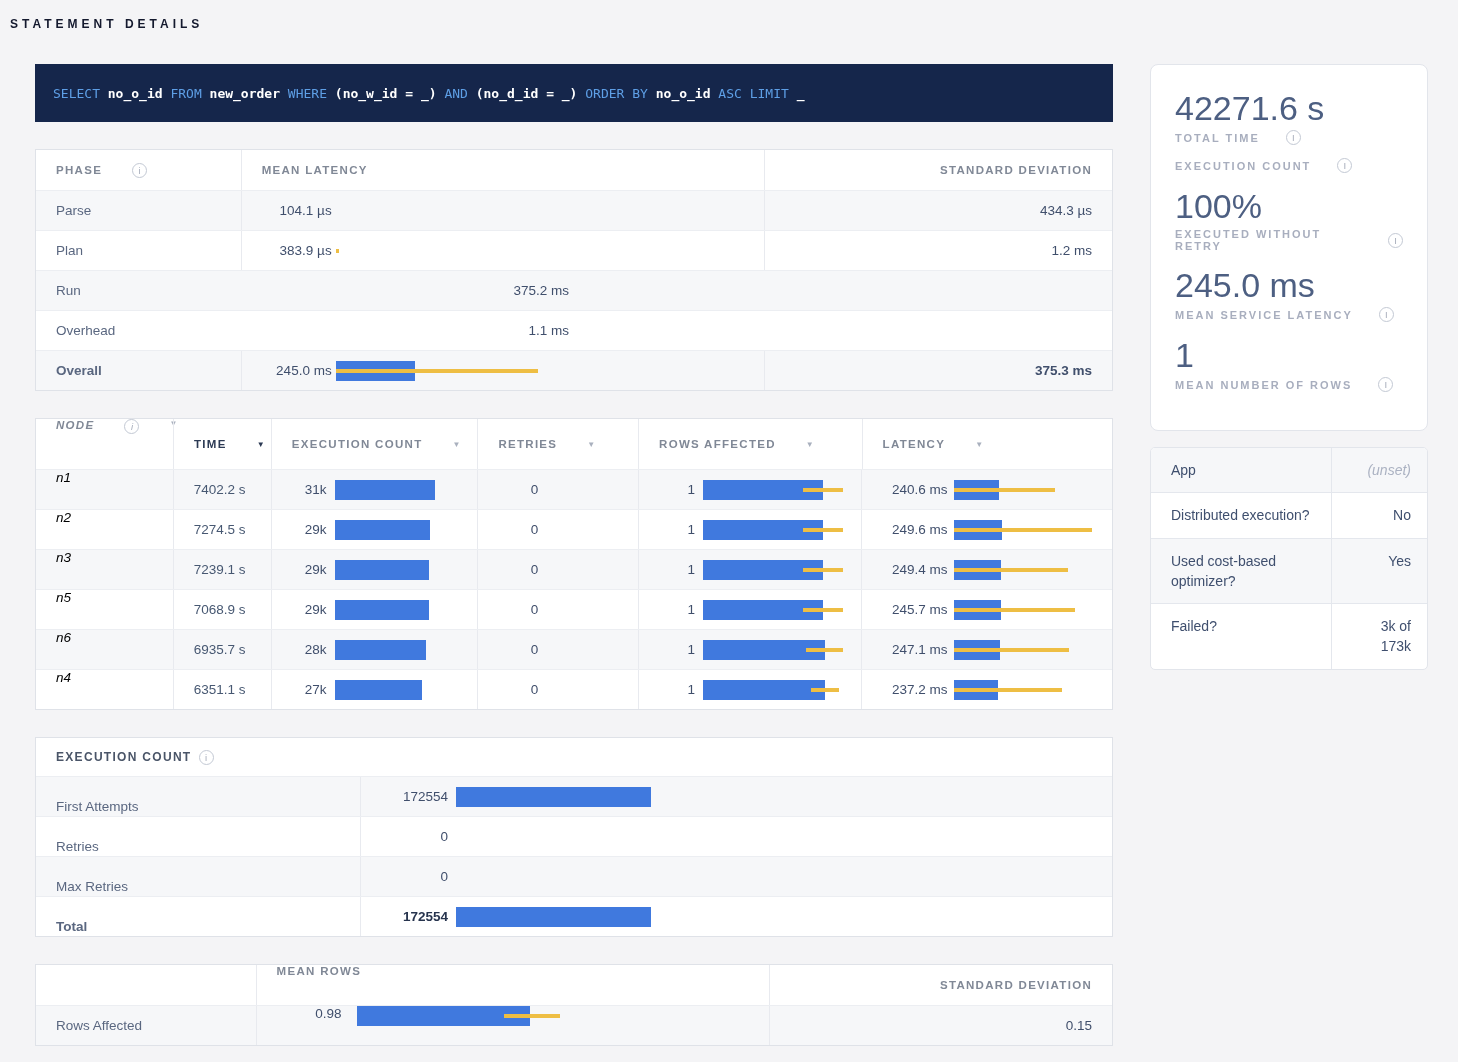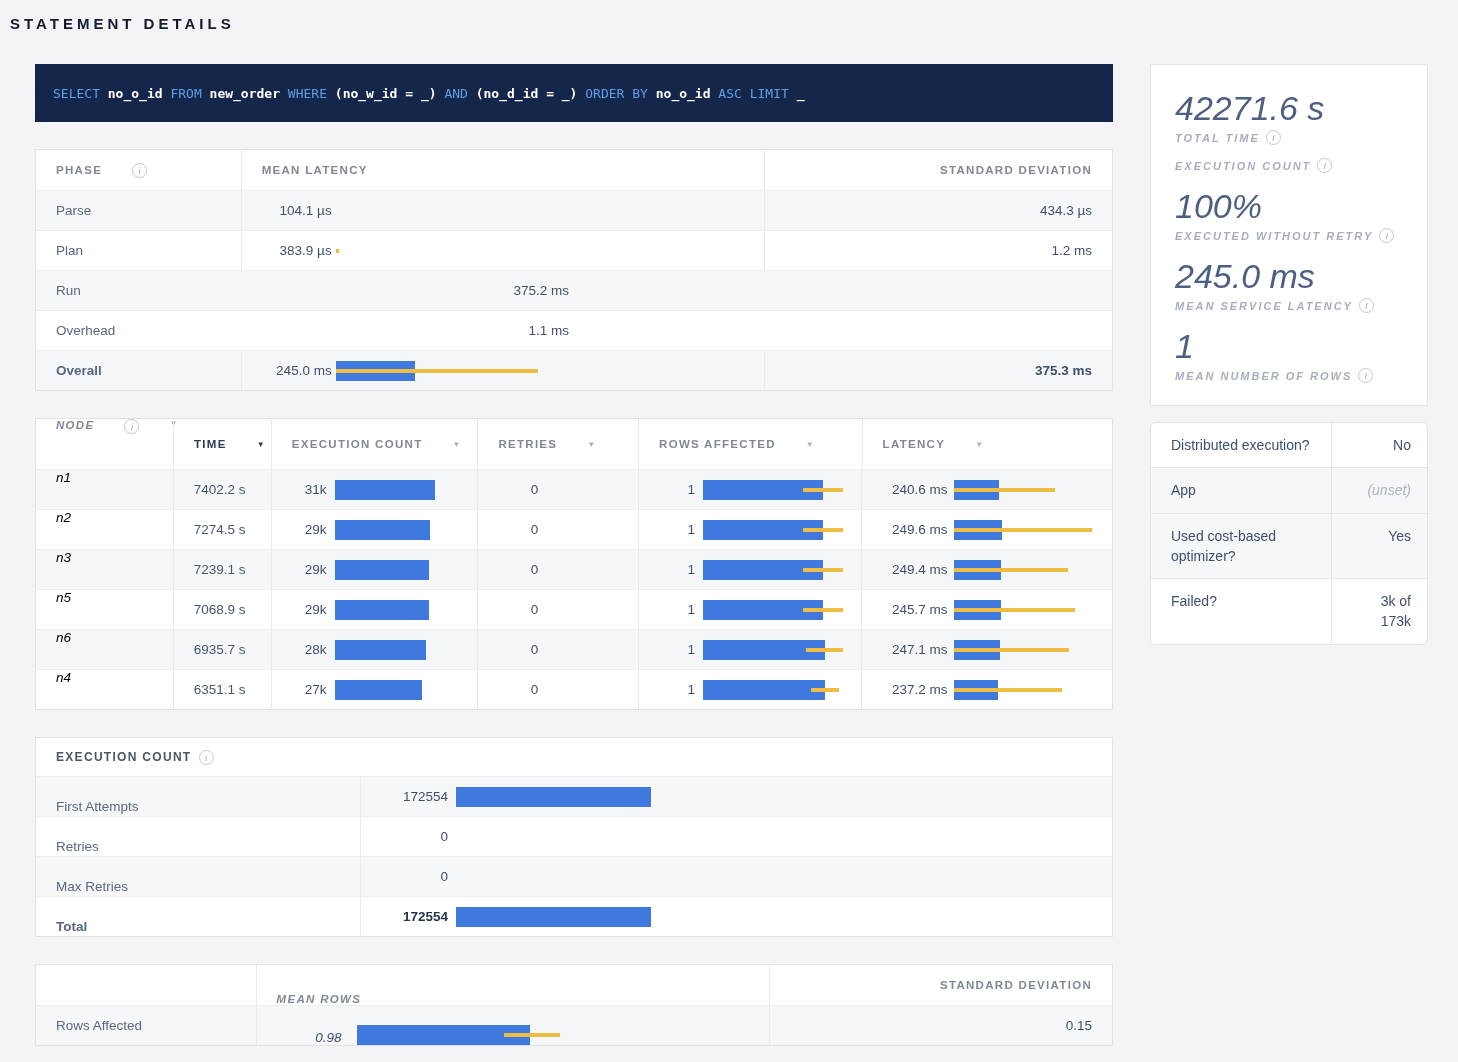--- a/index.html
+++ b/index.html
@@ -7,21 +7,21 @@
   body {
     width:1458px; height:1062px;
     background:#F4F4F6;
     font-family:"Liberation Sans", sans-serif;
     color:#475872;
     font-size:13.5px;
     overflow:hidden;
   }
   .page-title {
     margin:12px 0 0 10px;
-    font-size:15px; font-weight:700;
+    font-size:12px; font-weight:700;
     letter-spacing:4px; color:#14192E;
     line-height:24px;
   }
   .layout { display:flex; align-items:flex-start; padding-left:35px; }
   .left-col { width:1078px; }
   .right-col { width:278px; margin-left:37px; }
 
   
   .sql-box {
     margin-top:28px; height:58px;
@@ -88,37 +88,36 @@
   
   .ec-head { height:38px; padding-left:20px; display:flex; align-items:center; }
   .ec-title { font-size:12px; font-weight:700; letter-spacing:1.3px; color:#4A5568; text-transform:uppercase; }
   .ec-c1 { width:325px; height:100%; display:flex; align-items:center; }
   .ec-c2 { flex:1; height:100%; display:flex; align-items:center; }
   .ec-c2 .val { width:87px; margin-right:8px; }
   .ec-label { color:#5A6780;margin-top:20px; }
 
   
   .rt-c1 { width:220px; height:100%; display:flex; align-items:center; }
-  .rt-c2 { width:515px; height:100%; display:flex; align-items:flex-end;font-style:italic; }
+  .rt-c2 { width:515px; height:100%; display:flex; align-items:flex-start; }
   .rt-c3 { width:343px; height:100%; display:flex; align-items:center; justify-content:flex-end; }
   .rt-c2 .val { width:85px; margin-right:15px; }
 
   
   .stats-card {
     margin-top:28px; background:#FFF;
-    border:1px solid #E2E5EB; border-radius:1px;
-    padding:10px 24px 22px;
-    font-style:italic;
+    border:1px solid #E2E5EB; border-radius:8px;
+    padding:10px 24px 38px;
   }
   .stat { margin-top:13px; }
   .stat-num { font-size:34px; line-height:40px; color:#4D5F82; font-weight:400; }
   .stat-label {
     margin-top:2px; font-size:11px; font-weight:700;
     letter-spacing:2px; color:#A8AEBE; text-transform:uppercase;
-    display:flex; align-items:center;
+    display:flex; align-items:center;gap:20px;
   }
   .stat-label .info-icon { margin-left:6px; }
 
   .info-card {
     margin-top:16px; background:#FFF;
     border:1px solid #E2E5EB; border-radius:5px;
     overflow:hidden;
   }
   .info-row { display:flex; border-top:1px solid #E4E7ED; align-items:stretch; }
   .info-row:first-child { border-top:none; }
@@ -525,29 +524,29 @@
       <div class="stat">
         <div class="stat-num">1</div>
         <div class="stat-label">
             <span>Mean Number of Rows</span>
             <span class="info-icon">i</span>
           </div>
       </div>
     </div>
 
     <div class="info-card">
+      <div class="info-row alt">
+        <div class="info-label">App</div>
+        <div class="info-value unset-value">(unset)</div>
+      </div>
       <div class="info-row">
         <div class="info-label">Distributed execution?</div>
         <div class="info-value">No</div>
       </div>
       <div class="info-row alt">
-        <div class="info-label">App</div>
-        <div class="info-value unset-value">(unset)</div>
-      </div>
-      <div class="info-row alt">
         <div class="info-label">Used cost-based optimizer?</div>
         <div class="info-value">Yes</div>
       </div>
       <div class="info-row">
         <div class="info-label">Failed?</div>
         <div class="info-value">3k of 173k</div>
       </div>
     </div>
   </div>
 </div>

